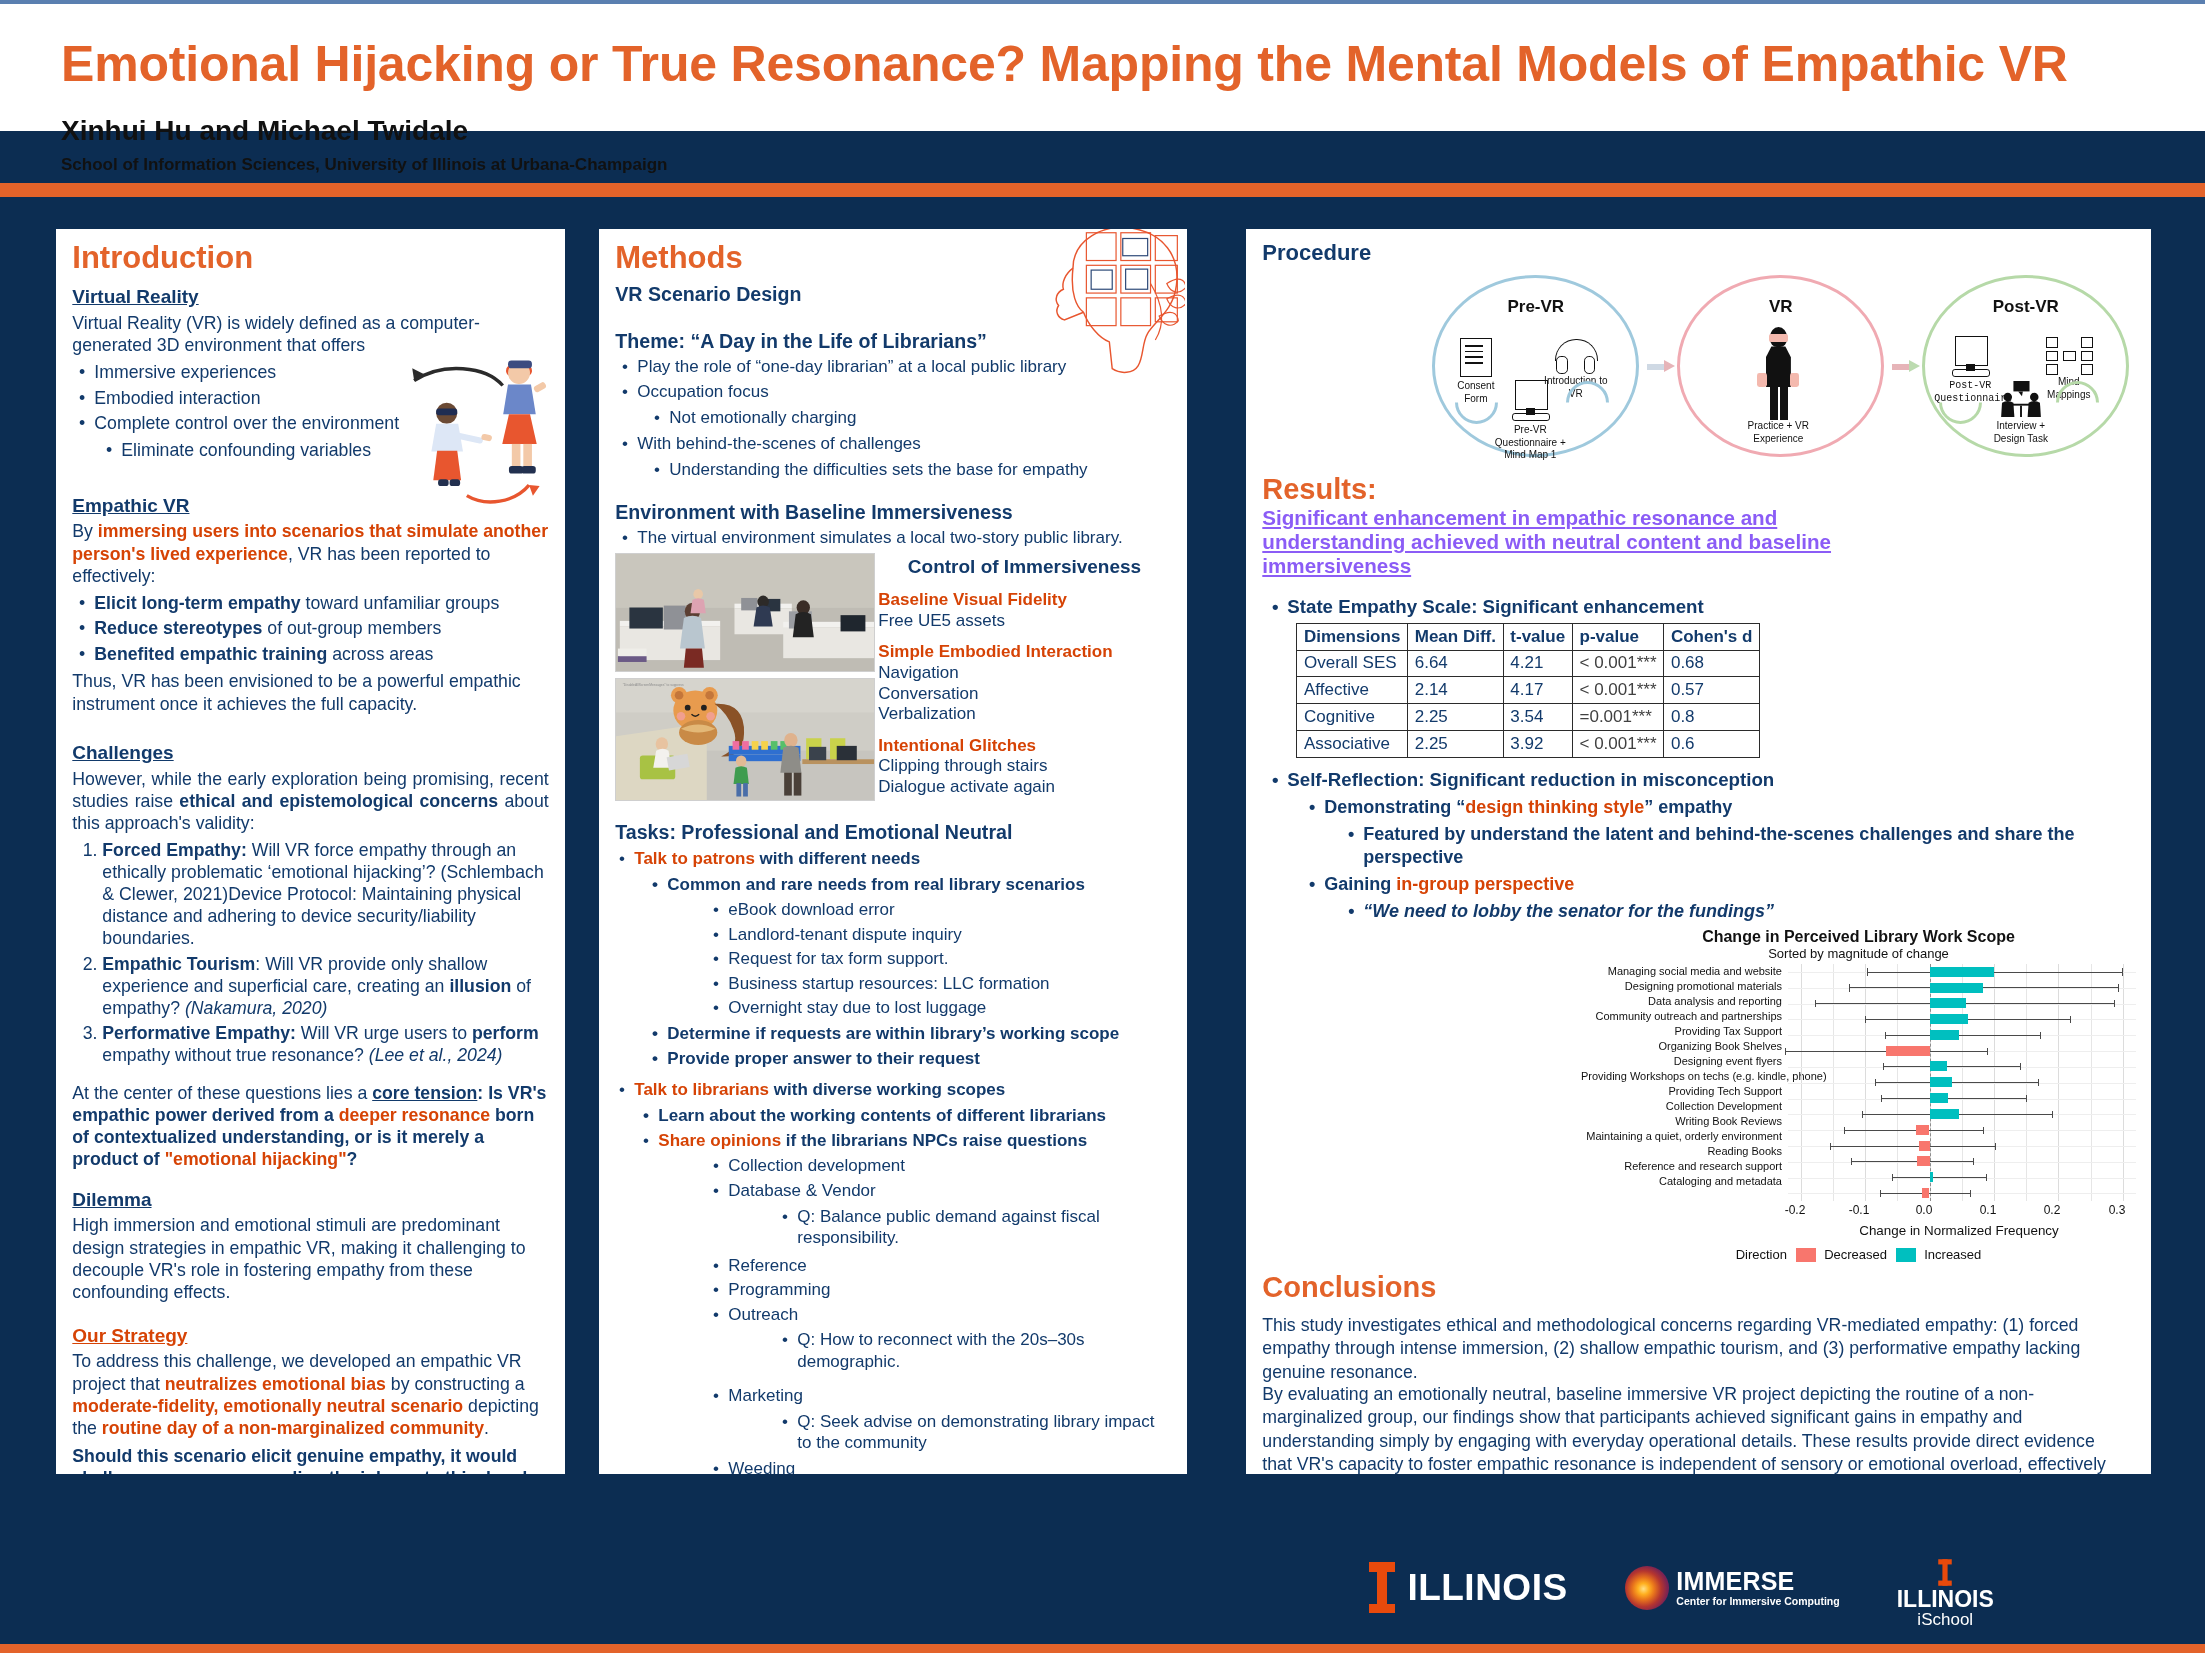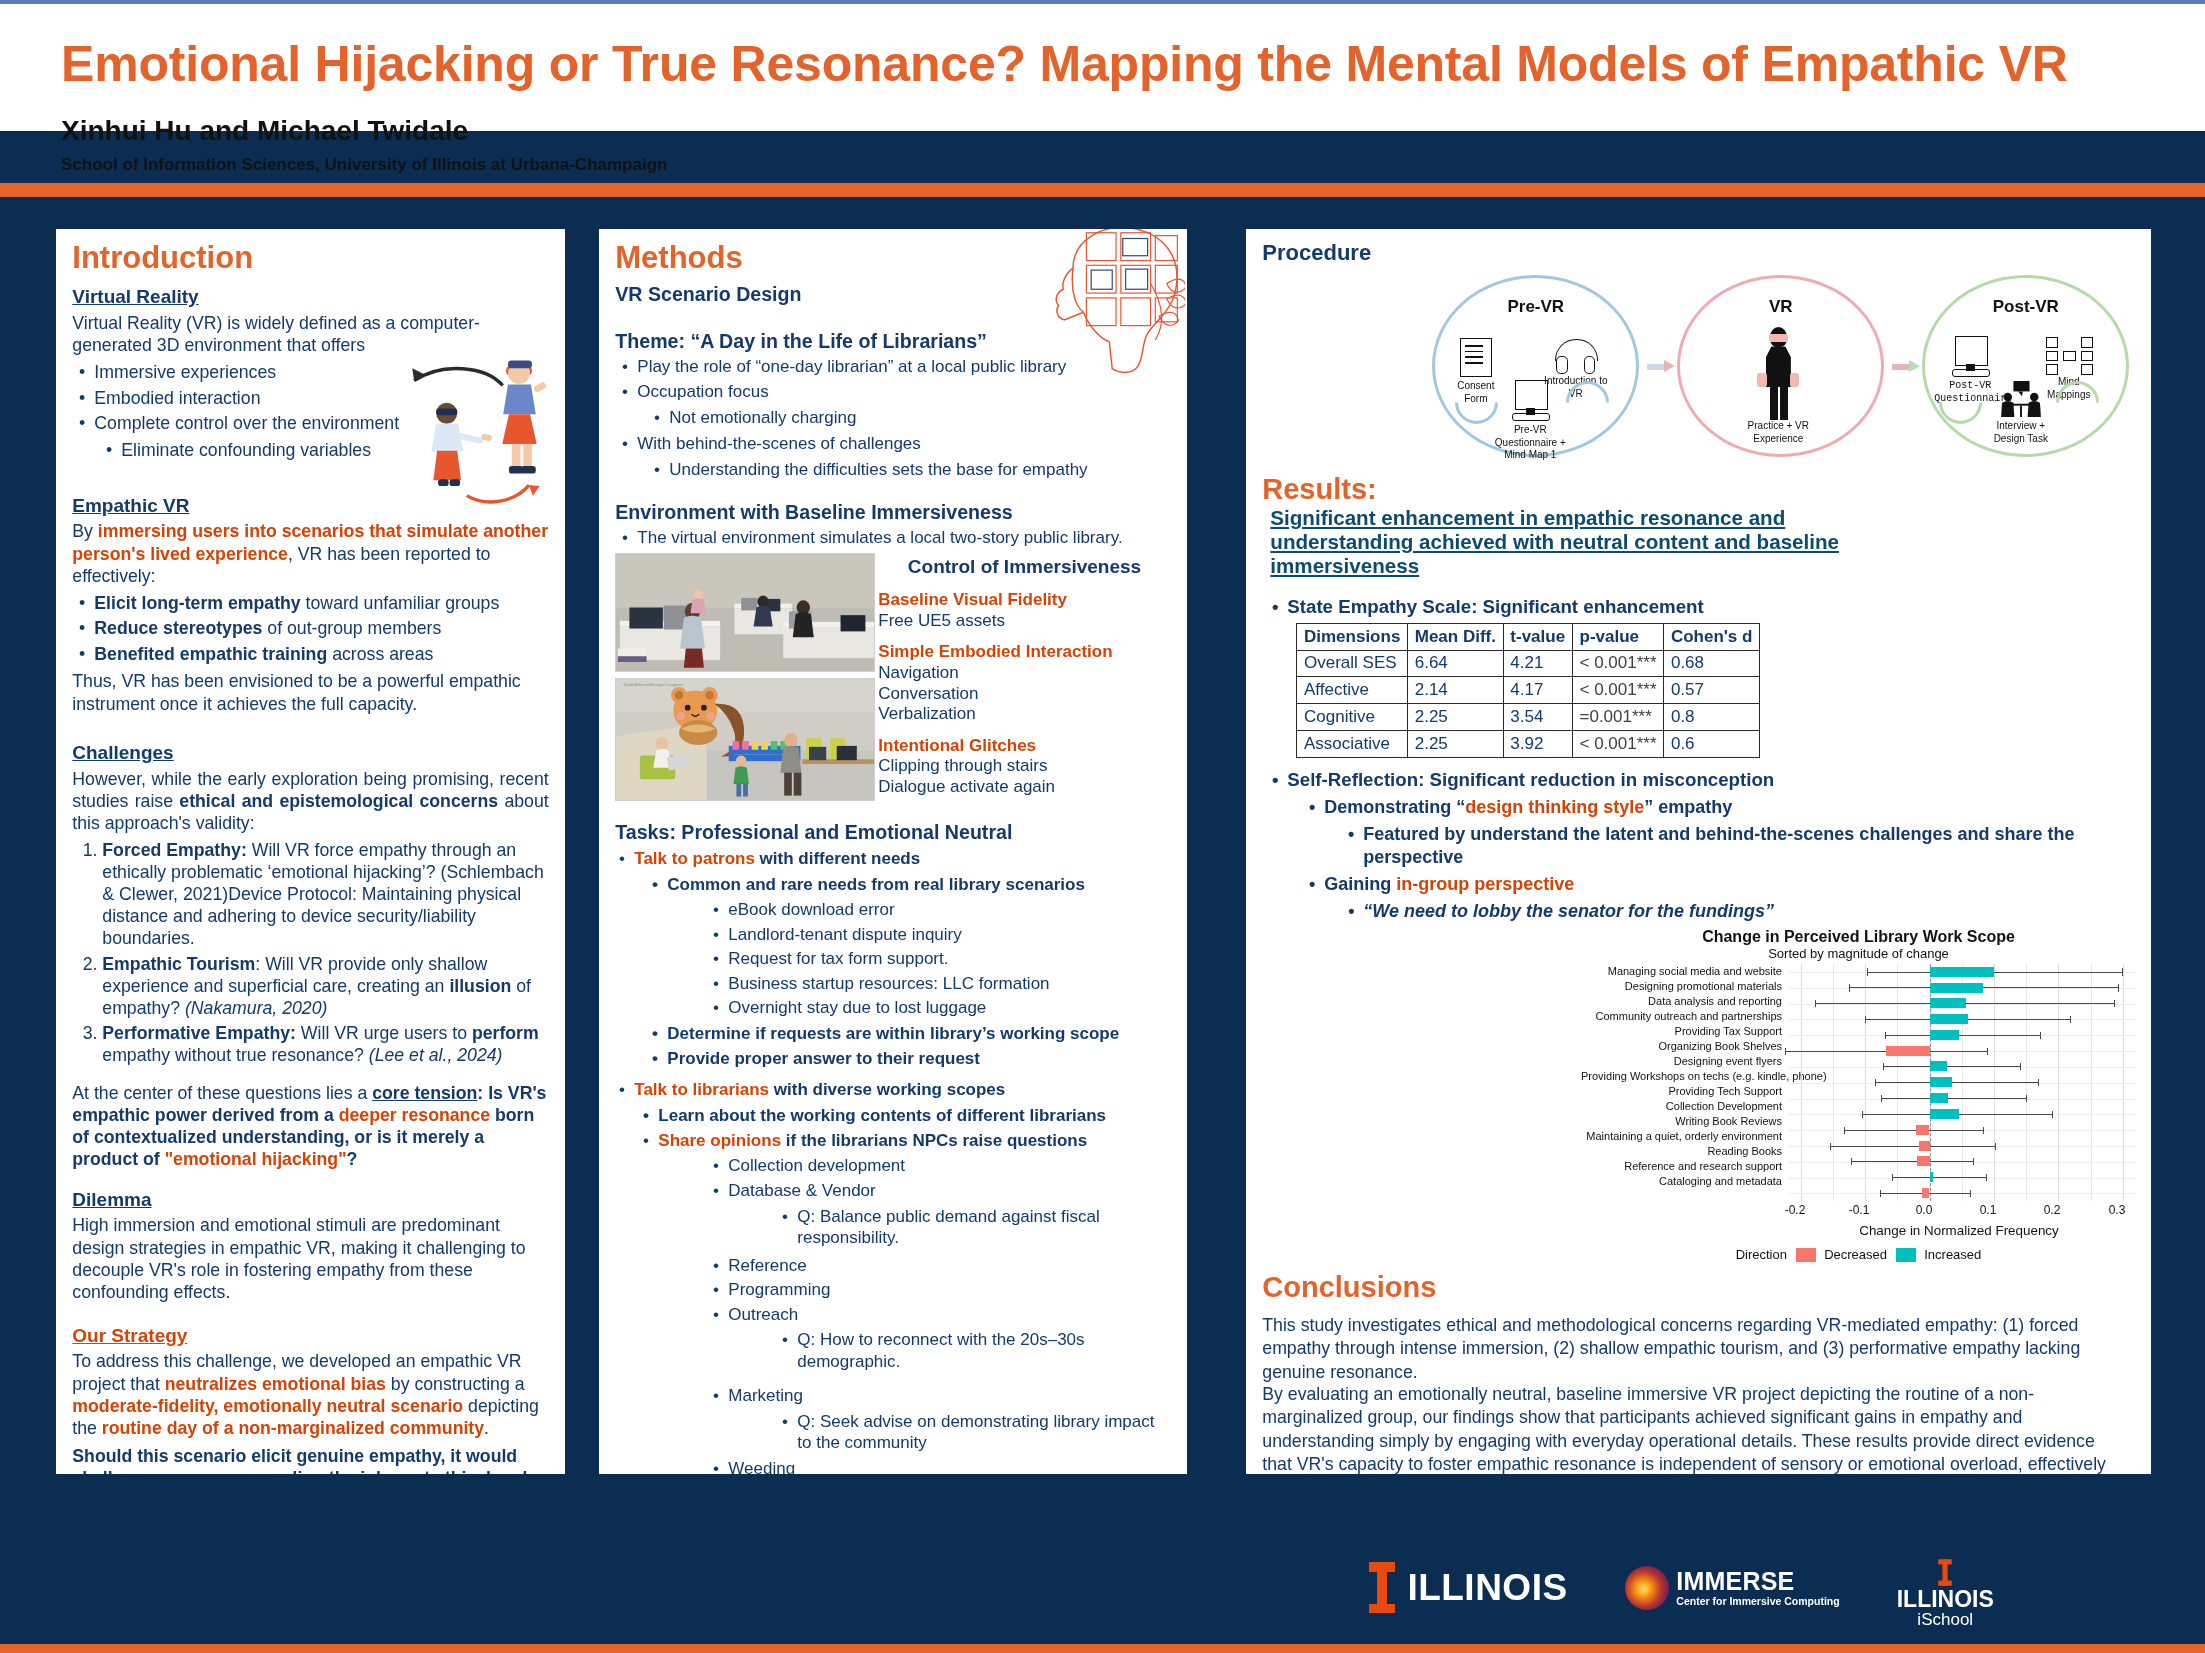--- a/index.html
+++ b/index.html
@@ -609,21 +609,21 @@
             <rect x="28" y="48" width="36" height="4" fill="#111"></rect>
               <rect x="44" y="52" width="4" height="24" fill="#111"></rect>
           </svg>
           <div style="margin-top:2.9px;">Interview + Design Task</div>
         </div>
         <div class="curvearrow" style="left:677px;top:115px;border-color:#b6d9a8;transform:rotate(45deg);border-top-color:transparent;border-left-color:transparent;"></div>
         <div class="curvearrow" style="left:794px;top:115px;border-color:#b6d9a8;transform:rotate(-135deg);border-top-color:transparent;border-left-color:transparent;"></div>
       </div>
 
       <h2 class="sec" style="margin-top:6.7px;margin-bottom:1px;font-size:29px;">Results:</h2>
-      <div style="font-size:20.6px;font-weight:bold;color:#0c4a6e;line-height:1.18;text-decoration:underline;width:660px;margin-left:8px;">Significant enhancement in empathic resonance and understanding achieved with neutral content and baseline immersiveness</div>
+      <div style="font-size:20.6px;font-weight:bold;color:#8b5cf6;line-height:1.18;text-decoration:underline;width:660px;">Significant enhancement in empathic resonance and understanding achieved with neutral content and baseline immersiveness</div>
 
       <ul class="bl" style="padding-left:25px;margin-top:16.3px;">
         <li class="b" style="font-size:18.7px;">State Empathy Scale: Significant enhancement</li>
       </ul>
 
       <table class="ses">
         <tbody>
             <tr>
           <th>Dimensions</th>
           <th>Mean Diff.</th>

